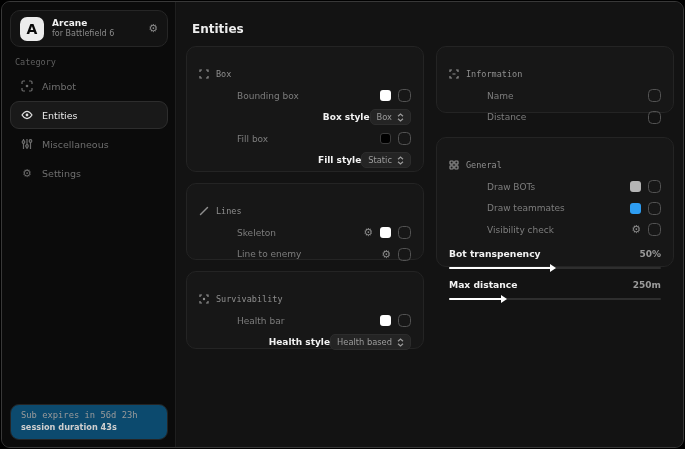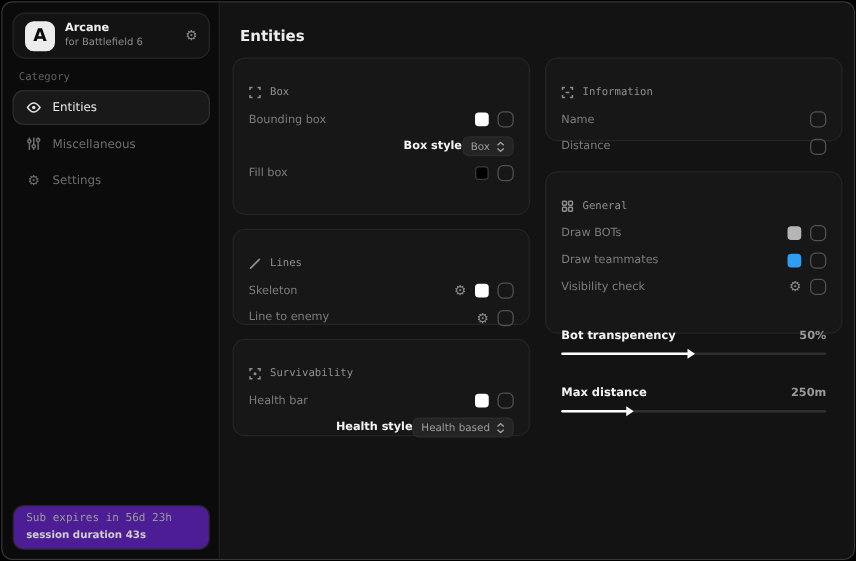--- a/index.html
+++ b/index.html
@@ -25,53 +25,53 @@
   .nav { position:absolute; left:8px; top:70px; width:158px; }
   .nav-item { height:28px; display:flex; align-items:center; gap:9px; padding:0 10px;
     border-radius:9px; color:#6e6e6e; font-size:9.5px; margin-bottom:1px; cursor:pointer;
     border:1px solid transparent; }
   .nav-item .nav-ico { width:12px; height:12px; display:flex; align-items:center;
     justify-content:center; font-size:11px; }
   .nav-item svg { stroke:#6e6e6e; }
   .nav-item.active { background:#191919; border-color:#2d2d2d; color:#ebebeb; }
   .nav-item.active svg { stroke:#e0e0e0; }
   .footer-card { position:absolute; left:8px; bottom:7px; width:158px; height:36px;
-    background:#4c1d95; border:1px solid #242424; border-radius:9px; padding:5px 10px; }
+    background:#0c4a6e; border:1px solid #242424; border-radius:9px; padding:5px 10px; }
   .footer-l1 { color:#9a9a9a; font-size:8.8px; font-family:"DejaVu Sans Mono", monospace; }
   .footer-l2 { color:#cfcfcf; font-size:8.2px; font-weight:bold; margin-top:2px; }
 
   
   .main { position:absolute; left:175px; top:0; right:0; bottom:0; background:#131313; }
   .page-title { position:absolute; left:15px; top:20px; color:#ededed; font-size:12px;
     font-weight:bold; }
   .panel { position:absolute; background:#171717; border:1px solid #242424; border-radius:10px;
     padding:20px 12px; }
   .p-box   { left:9px;  top:44px;  width:238px; height:126px; }
   .p-lines { left:9px;  top:181px; width:238px; height:77px; }
   .p-surv  { left:9px;  top:269px; width:238px; height:78px; }
   .p-info  { left:259px; top:44px;  width:238px; height:67px; }
   .p-gen   { left:259px; top:135px; width:238px; height:130px; }
   .panel-head { display:flex; align-items:center; gap:7px; color:#8f8f8f; font-size:8.5px;
     font-family:"DejaVu Sans Mono", monospace; height:14px; margin-bottom:4px; }
   .panel-head svg { stroke:#8f8f8f; }
   .row { height:21.5px; display:flex; align-items:center; }
-  .row-label { flex:1; color:#7d7d7d; font-size:9px; }
+  .row-label { flex:1; color:#7d7d7d; font-size:9px;margin-left:38px; }
   .row-label.bright { color:#f2f2f2; font-weight:bold;text-align:right; }
   .controls { display:flex; align-items:center; gap:7px; }
   .swatch { width:11px; height:11px; border-radius:3px; cursor:pointer; }
   .swatch.dark { border:1px solid #3a3a3a; }
   .checkbox { width:13px; height:13px; border:1px solid #525252; border-radius:4.5px;
     cursor:pointer; }
   .gear-btn { color:#8a8a8a; font-size:11px; line-height:1; cursor:pointer; }
   .dropdown { display:inline-flex; align-items:center; gap:5px; height:16px; padding:0 6px;
     background:#242424; border:1px solid #2c2c2c; border-radius:5px; color:#9c9c9c;
     font-size:8.3px; cursor:pointer; }
   .dropdown svg { stroke:#9c9c9c; }
 
-  .slider-group { margin-top:20px; }
+  .slider-group { margin-top:5px; }
   .slider-lblrow { display:flex; align-items:center; height:16px; }
   .slider-name { flex:1; color:#f2f2f2; font-size:9.2px; font-weight:bold; }
   .slider-val { color:#9a9a9a; font-size:9px;font-weight:bold; }
   .slider { position:relative; height:8px; margin-top:2px; margin-bottom:4px; cursor:pointer; }
   .slider .track { position:absolute; top:3px; left:0; right:0; height:2px; background:#2e2e2e;
     border-radius:1px; }
   .slider .fill { position:absolute; top:3px; left:0; height:2px; background:#fff;
     border-radius:1px; }
   .slider .thumb { position:absolute; top:0; width:0; height:0; border-top:4px solid transparent;
     border-bottom:4px solid transparent; border-left:6px solid #fff; margin-left:-1px; }
@@ -87,20 +87,29 @@
       <div class="brand-text">
         <div class="brand-title">Arcane</div>
         <div class="brand-sub">for Battlefield 6</div>
       </div>
       <span class="brand-gear">⚙</span>
     </div>
 
     <div class="category">Category</div>
 
     <div class="nav">
+      <div class="nav-item">
+        <span class="nav-ico">
+          <svg width="12" height="12" viewBox="0 0 12 12" fill="none" stroke-width="1.2">
+            <path d="M1 4V2.2Q1 1 2.2 1H4M8 1h1.8Q11 1 11 2.2V4M11 8v1.8Q11 11 9.8 11H8M4 11H2.2Q1 11 1 9.8V8"></path>
+            <circle cx="6" cy="6" r="1.3" fill="#6e6e6e" stroke="none"></circle>
+          </svg>
+        </span>
+        <span>Aimbot</span>
+      </div>
       <div class="nav-item active">
         <span class="nav-ico">
           <svg width="12" height="12" viewBox="0 0 12 12" fill="none" stroke-width="1.2">
             <path d="M1 6q2.5-3.6 5-3.6T11 6q-2.5 3.6-5 3.6T1 6z"></path>
             <circle cx="6" cy="6" r="1.4" fill="#e0e0e0" stroke="none"></circle>
           </svg>
         </span>
         <span>Entities</span>
       </div>
       <div class="nav-item">
@@ -152,20 +161,31 @@
               <path d="M1 3.2 3.5 1 6 3.2M1 5.8 3.5 8 6 5.8"></path>
             </svg>
           </span>
         </span>
       </div>
       <div class="row">
         <span class="row-label">Fill box</span>
         <span class="controls">
           <span class="swatch dark" style="background: rgb(0, 0, 0);"></span>
           <span class="checkbox"></span>
+        </span>
+      </div>
+      <div class="row">
+        <span class="row-label bright">Fill style</span>
+        <span class="controls">
+          <span class="dropdown">
+            <span>Static</span>
+            <svg width="7" height="9" viewBox="0 0 7 9" fill="none" stroke-width="1.2">
+              <path d="M1 3.2 3.5 1 6 3.2M1 5.8 3.5 8 6 5.8"></path>
+            </svg>
+          </span>
         </span>
       </div>
     </div>
 
     <div class="panel p-lines">
       <div class="panel-head">
         <svg width="10" height="10" viewBox="0 0 10 10" fill="none" stroke-width="1.4" stroke-linecap="round">
           <path d="M1.5 8.5 8.5 1.5"></path>
         </svg>
         <span>Lines</span>

